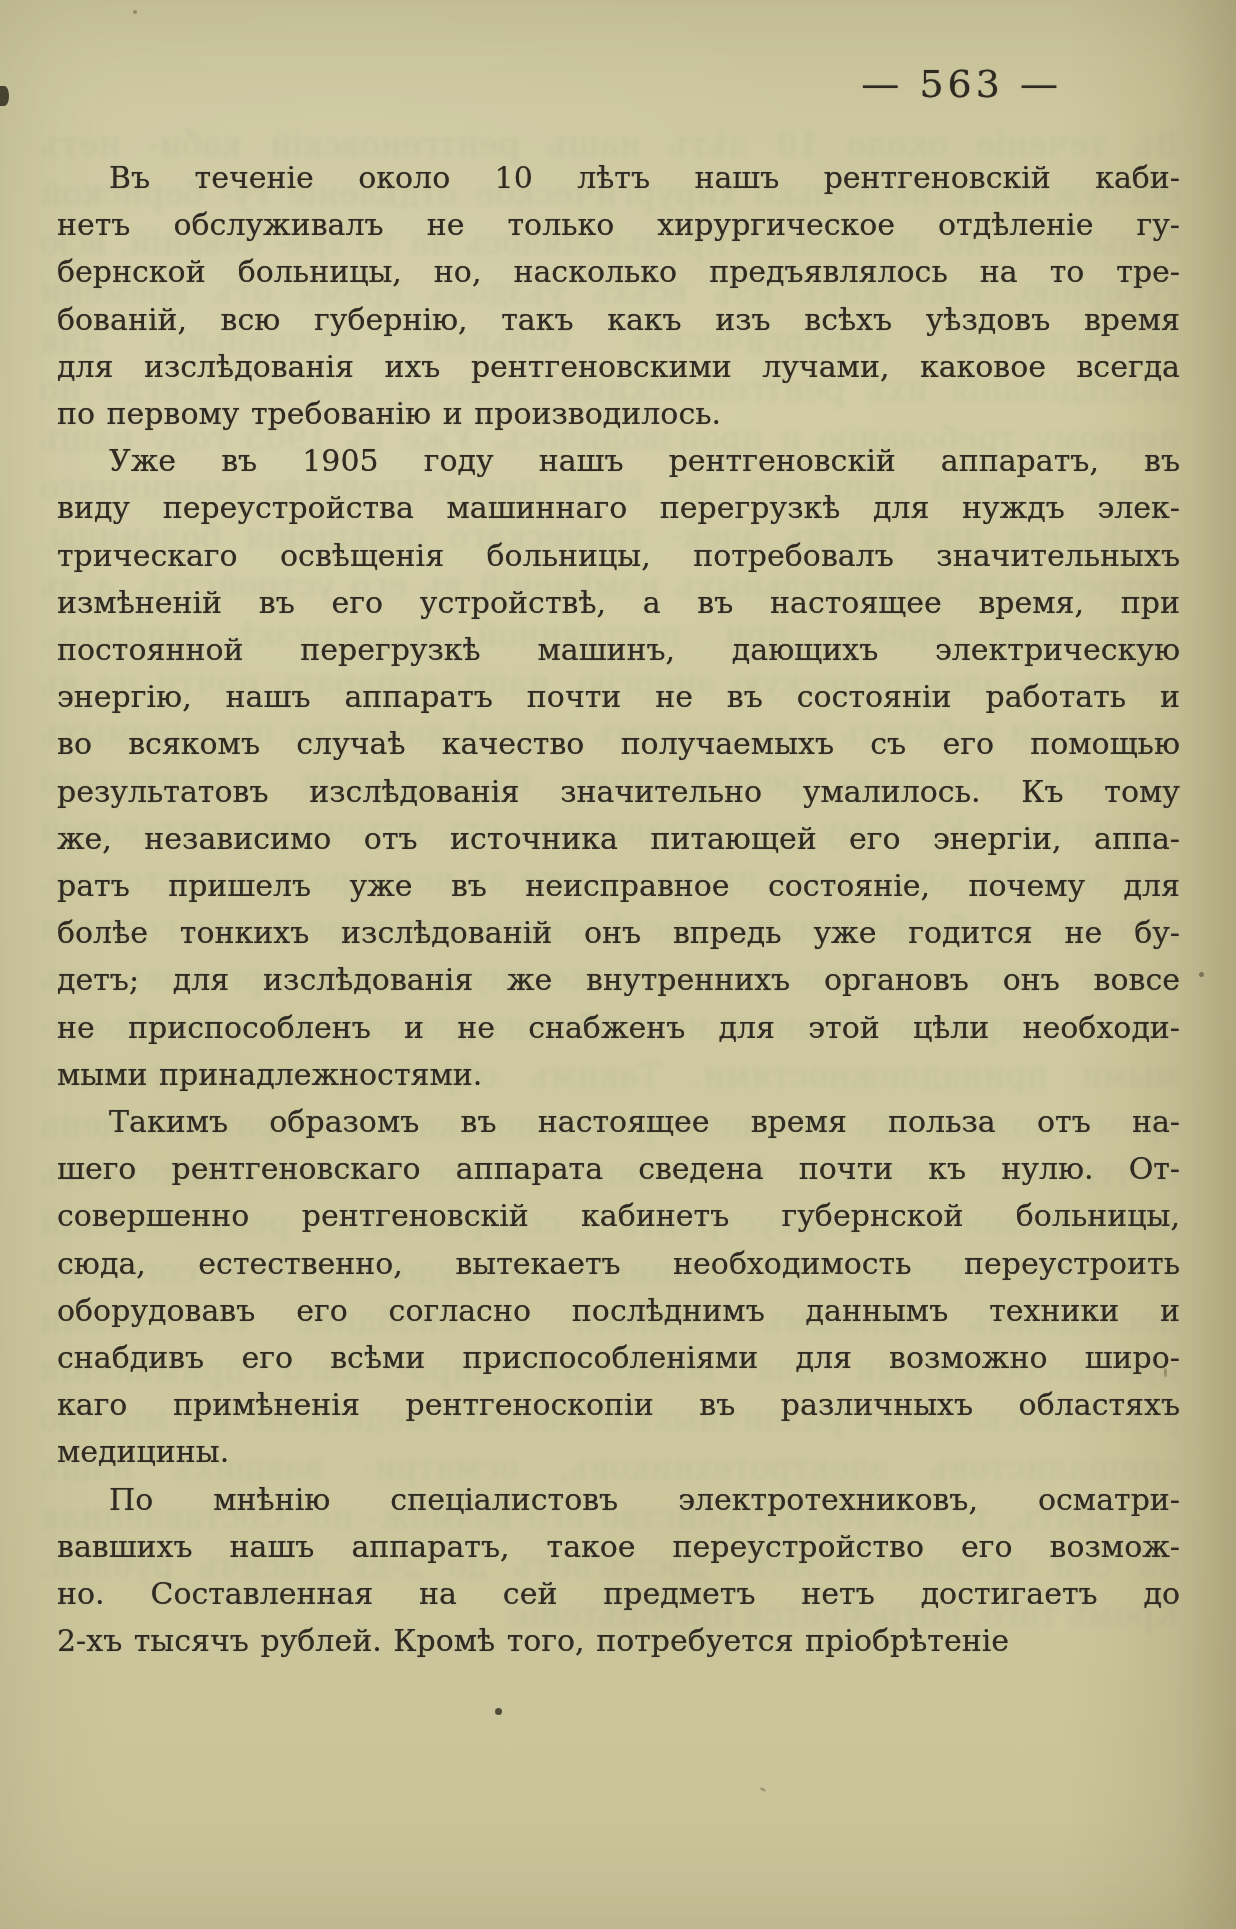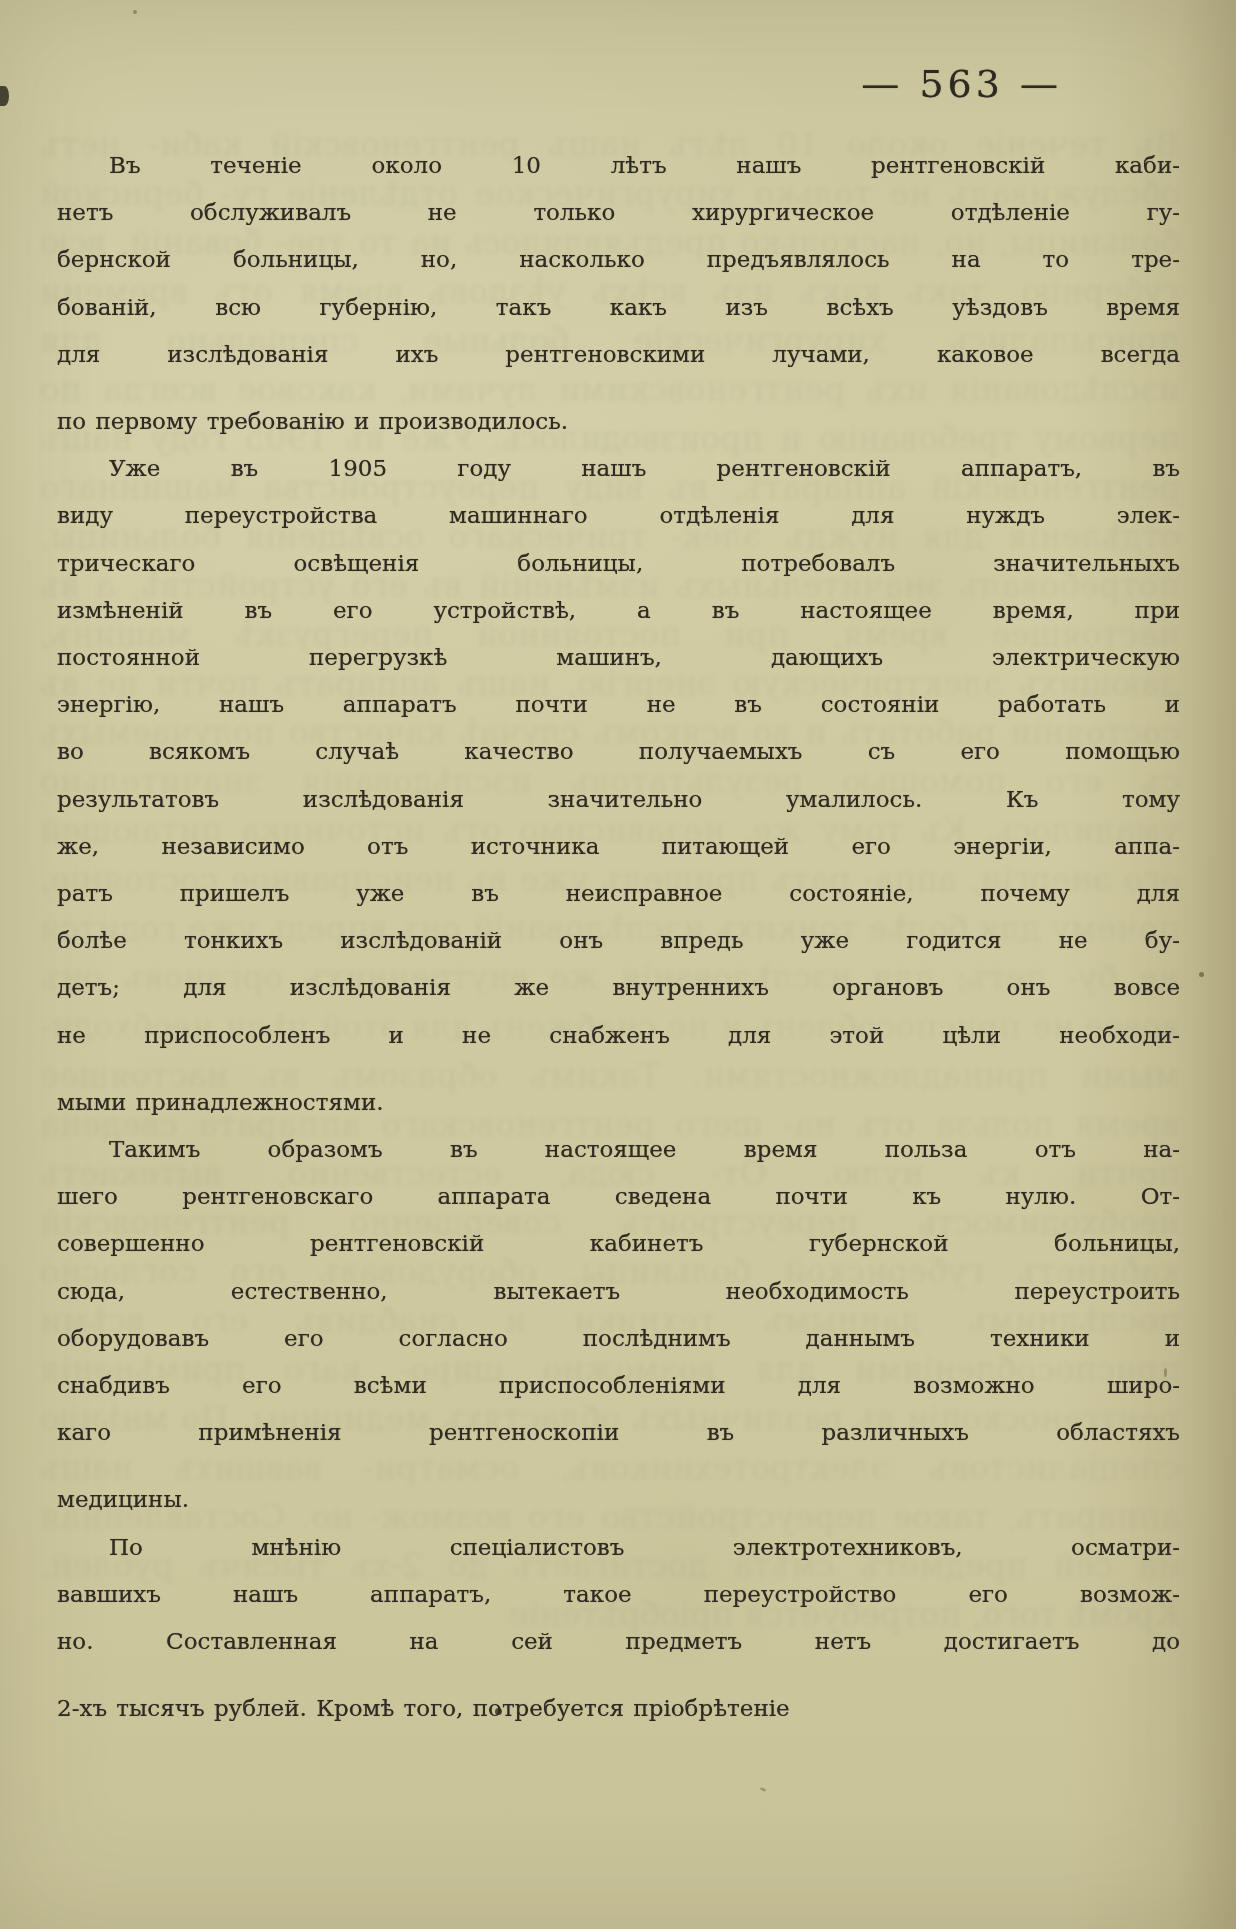--- a/index.html
+++ b/index.html
@@ -38,36 +38,36 @@
     left: 0;
     width: 1062px;          
     text-align: right;
     font-size: 38px;
     letter-spacing: 4px;
     color: #2e2a21;
     text-shadow: 0 0 1px rgba(46,42,33,0.55);
   }
   .text-block {
     position: absolute;
-    top: 142px;
+    top: 154px;
     left: 57px;
     width: 1123px;
-    font-size: 23px;
+    font-size: 30px;
     line-height: 47.2px;
     color: #2f2b22;
     text-shadow: 0 0 0.8px rgba(47,43,34,0.6);
     word-spacing: 2px;
   }
   .text-block .line {
     text-align: justify;
     text-align-last: justify;
     white-space: normal;
   }
   .text-block .line.indent { text-indent: 52px; }
-  .text-block .line.last  { text-align-last: left; margin-top: 20px; }
+  .text-block .line.last  { text-align-last: left; }
   
   .showthrough {
     position: absolute;
     top: 120px;
     left: 40px;
     width: 1140px;
     height: 1720px;
     transform: scaleX(-1);
     font-size: 33px;
     line-height: 49px;
@@ -105,21 +105,21 @@
   <div class="page-number">— 563 —</div>
 
   <div class="text-block">
       <div class="line indent">Въ теченіе около 10 лѣтъ нашъ рентгеновскій каби-</div>
       <div class="line">нетъ обслуживалъ не только хирургическое отдѣленіе гу-</div>
       <div class="line">бернской больницы, но, насколько предъявлялось на то тре-</div>
       <div class="line">бованій, всю губернію, такъ какъ изъ всѣхъ уѣздовъ время</div>
       <div class="line">для изслѣдованія ихъ рентгеновскими лучами, каковое всегда</div>
       <div class="line last">по первому требованію и производилось.</div>
       <div class="line indent">Уже въ 1905 году нашъ рентгеновскій аппаратъ, въ</div>
-      <div class="line">виду переустройства машиннаго отдѣленія для нуждъ элек-</div>
+      <div class="line">виду переустройства машиннаго перегрузкѣ для нуждъ элек-</div>
       <div class="line">трическаго освѣщенія больницы, потребовалъ значительныхъ</div>
       <div class="line">измѣненій въ его устройствѣ, а въ настоящее время, при</div>
       <div class="line">постоянной перегрузкѣ машинъ, дающихъ электрическую</div>
       <div class="line">энергію, нашъ аппаратъ почти не въ состояніи работать и</div>
       <div class="line">во всякомъ случаѣ качество получаемыхъ съ его помощью</div>
       <div class="line">результатовъ изслѣдованія значительно умалилось. Къ тому</div>
       <div class="line">же, независимо отъ источника питающей его энергіи, аппа-</div>
       <div class="line">ратъ пришелъ уже въ неисправное состояніе, почему для</div>
       <div class="line">болѣе тонкихъ изслѣдованій онъ впредь уже годится не бу-</div>
       <div class="line">детъ; для изслѣдованія же внутреннихъ органовъ онъ вовсе</div>

